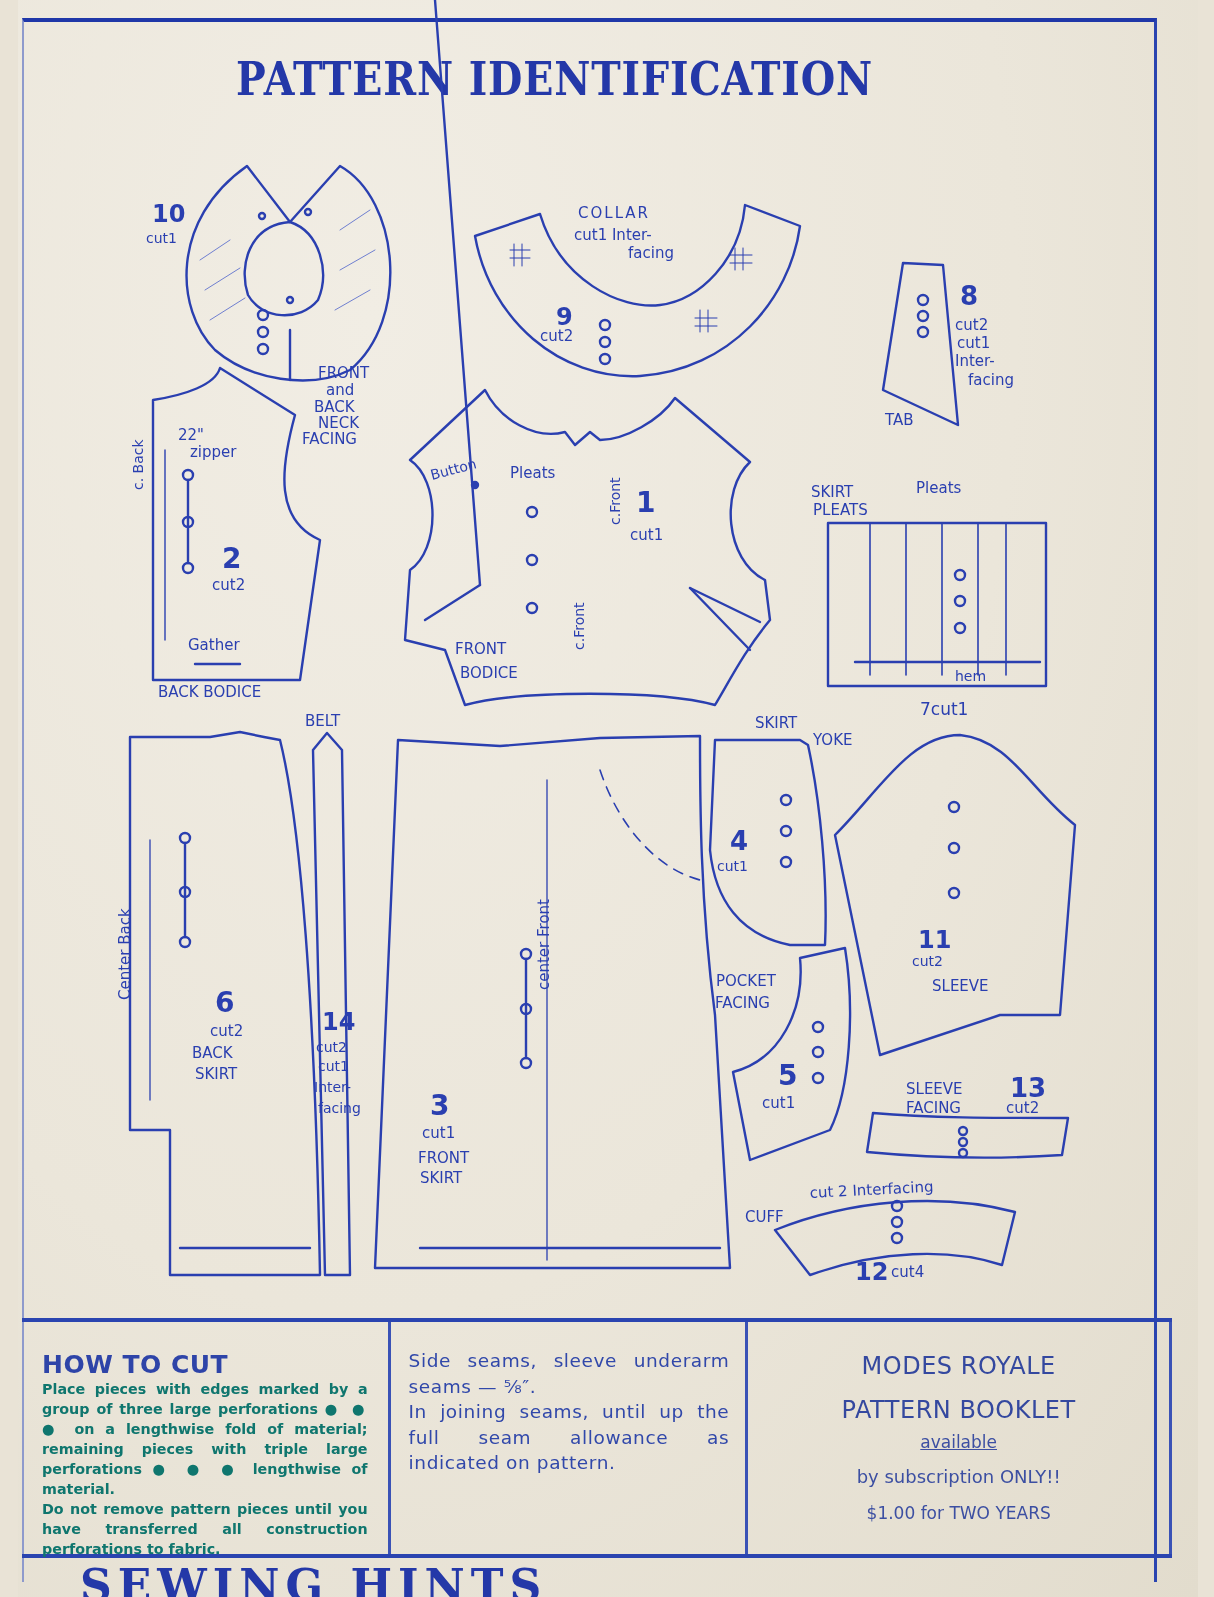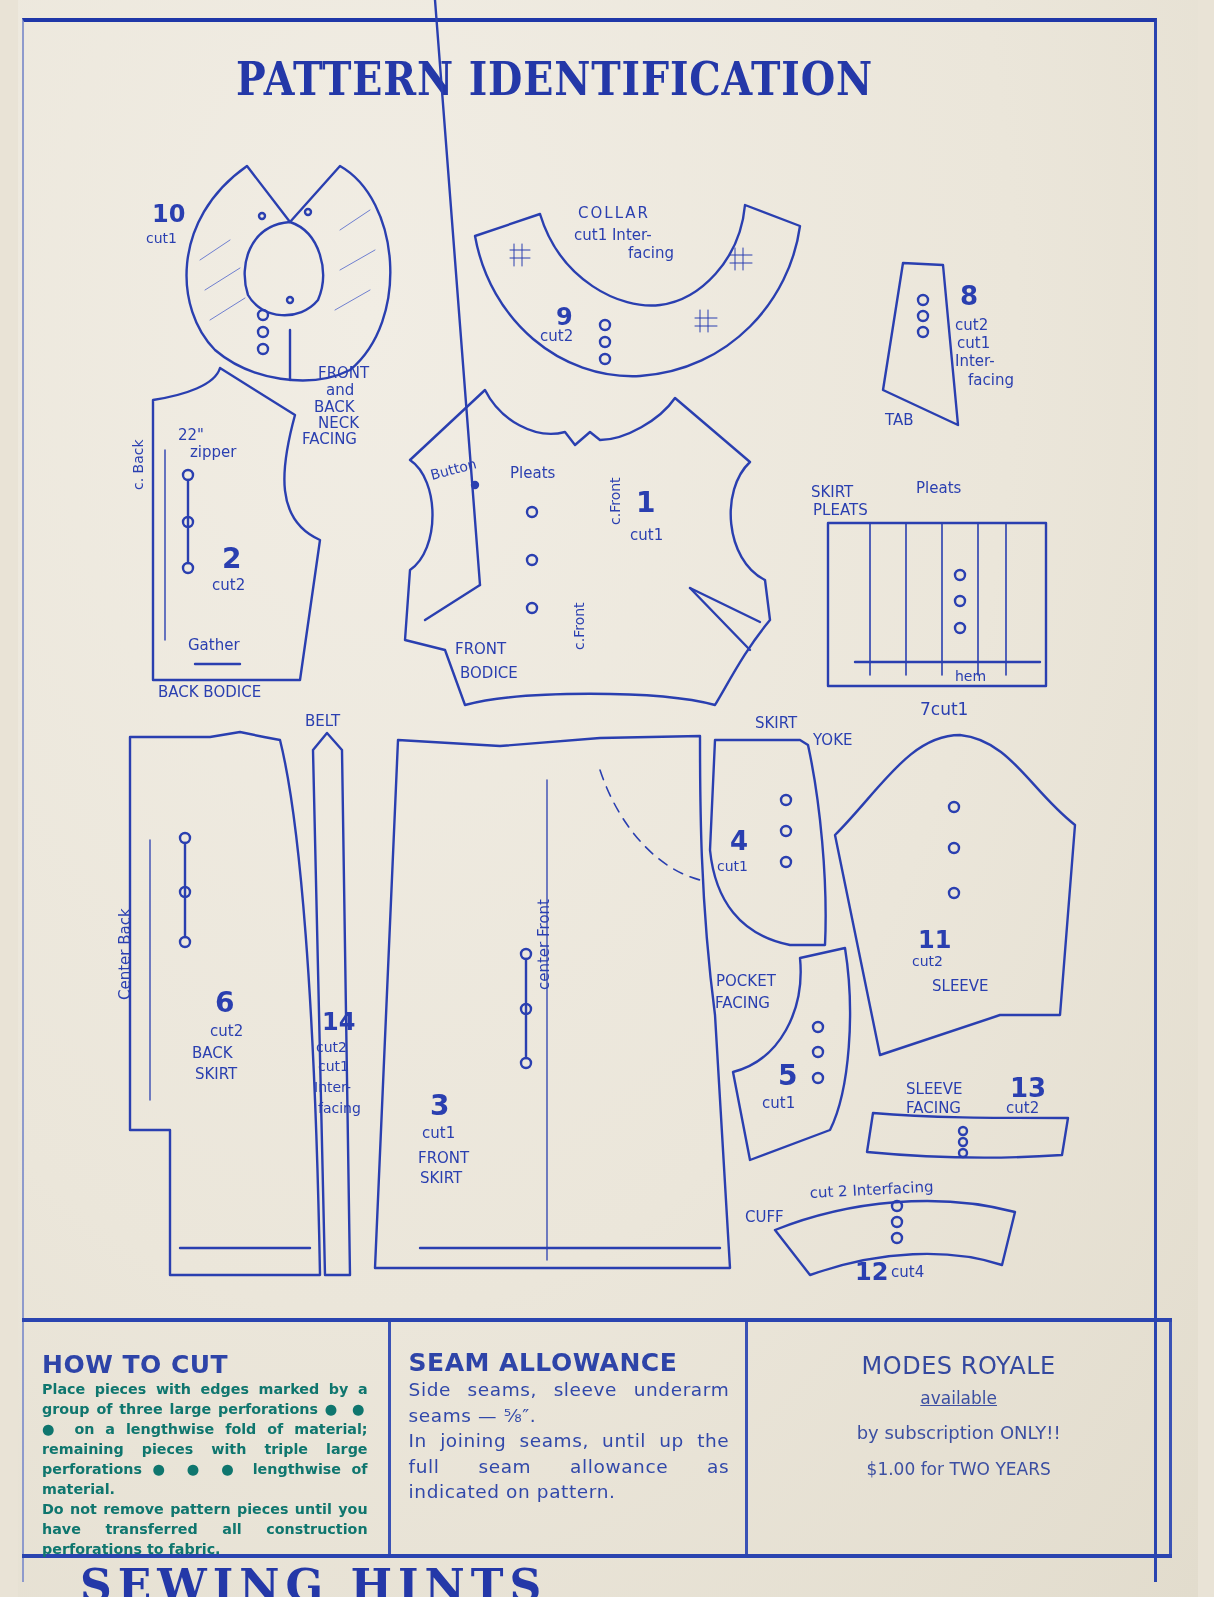--- a/index.html
+++ b/index.html
@@ -285,27 +285,27 @@
     <div class="txt">
       <span>Place pieces with edges marked by a group of three large perforations</span>
       <span class="dots">● ● ●</span>
       <span>on a lengthwise fold of material; remaining pieces with triple large perforations</span>
       <span class="dots">● ● ●</span>
       <span>lengthwise of material.</span><br>
       <span>Do not remove pattern pieces until you have transferred all construction perforations to fabric.</span>
     </div>
   </div>
   <div class="box box2">
-    <div class="h">SEAM ALLOWANCE</div>
     <div class="txt">
       <div>Side seams, sleeve underarm seams — ⅝″.</div>
       <div>In joining seams, until up the full seam allowance as indicated on pattern.</div>
     </div>
   </div>
   <div class="box box3">
     <div class="l1">MODES ROYALE</div>
+    <div class="l2">PATTERN BOOKLET</div>
     <div class="l3">available</div>
     <div class="l4">by subscription ONLY!!</div>
     <div class="l5">$1.00 for TWO YEARS</div>
   </div>
 </div>
 
 <div class="footer-cut">SEWING HINTS</div>
 
 </body></html>

